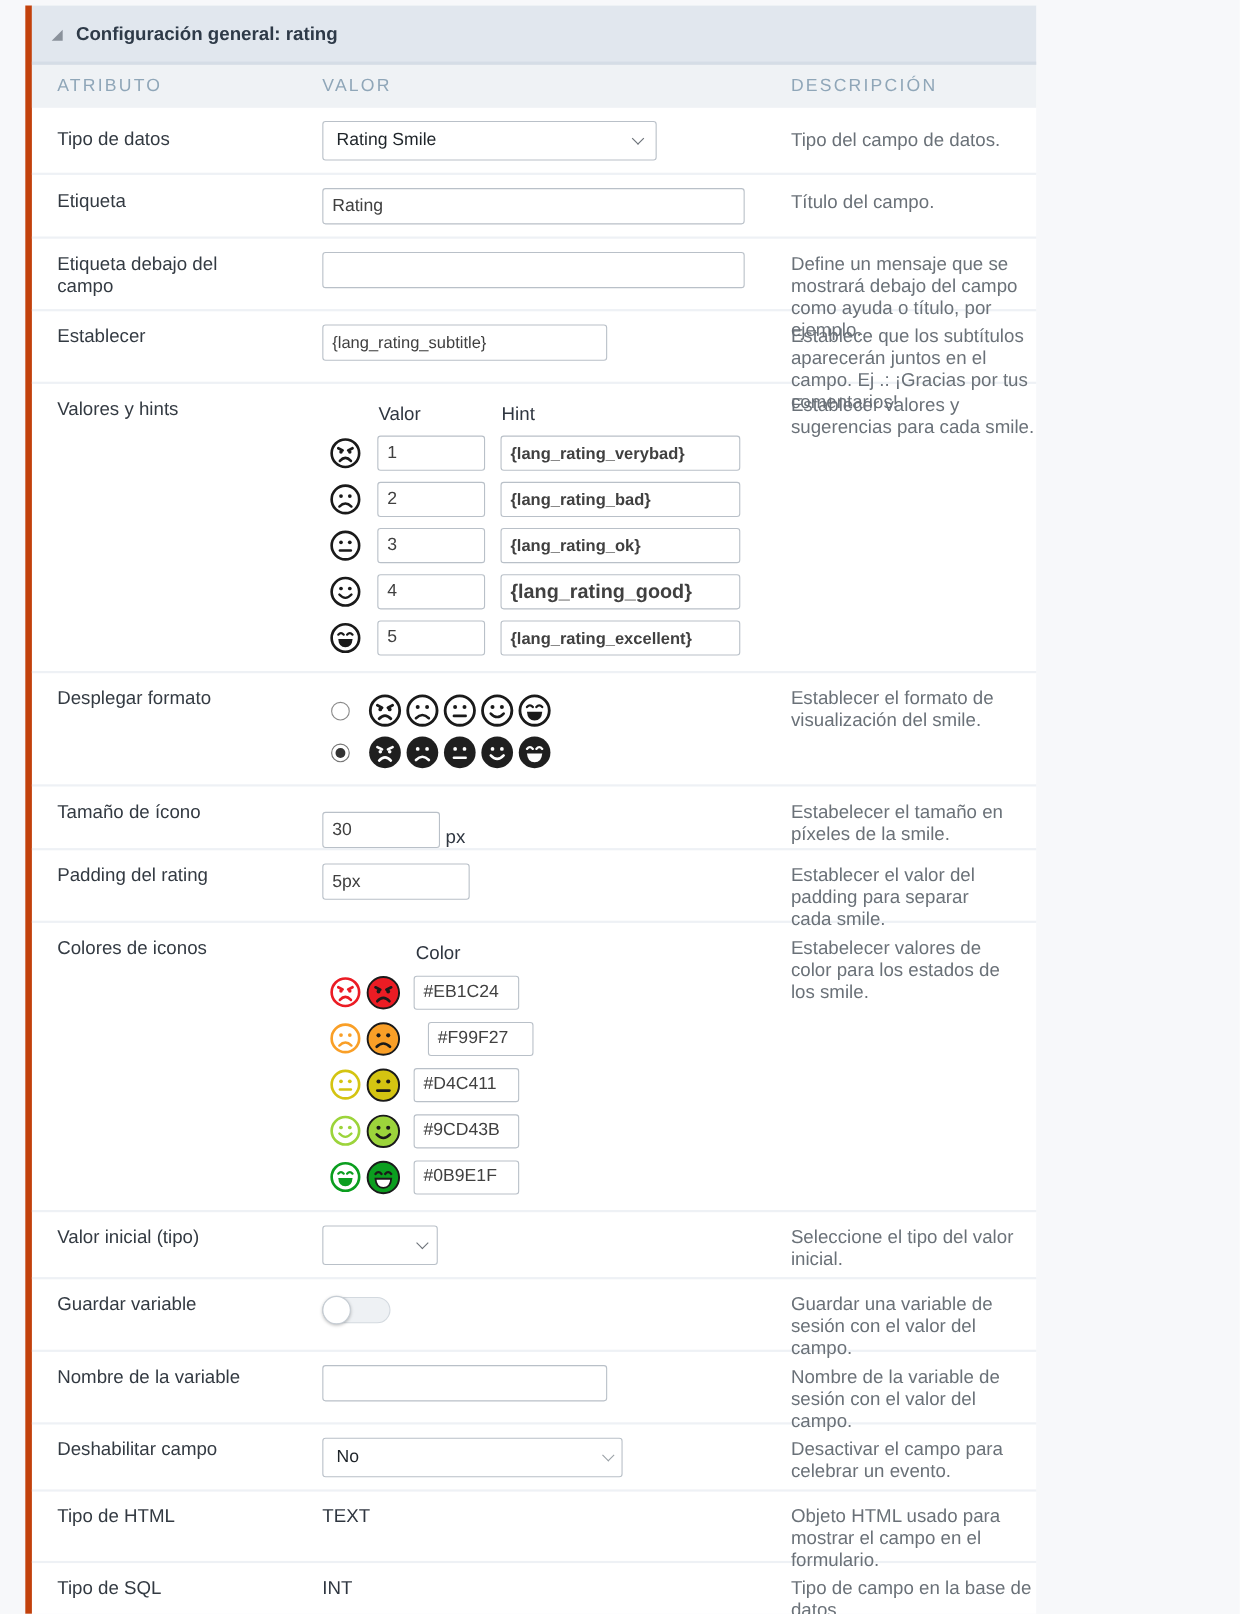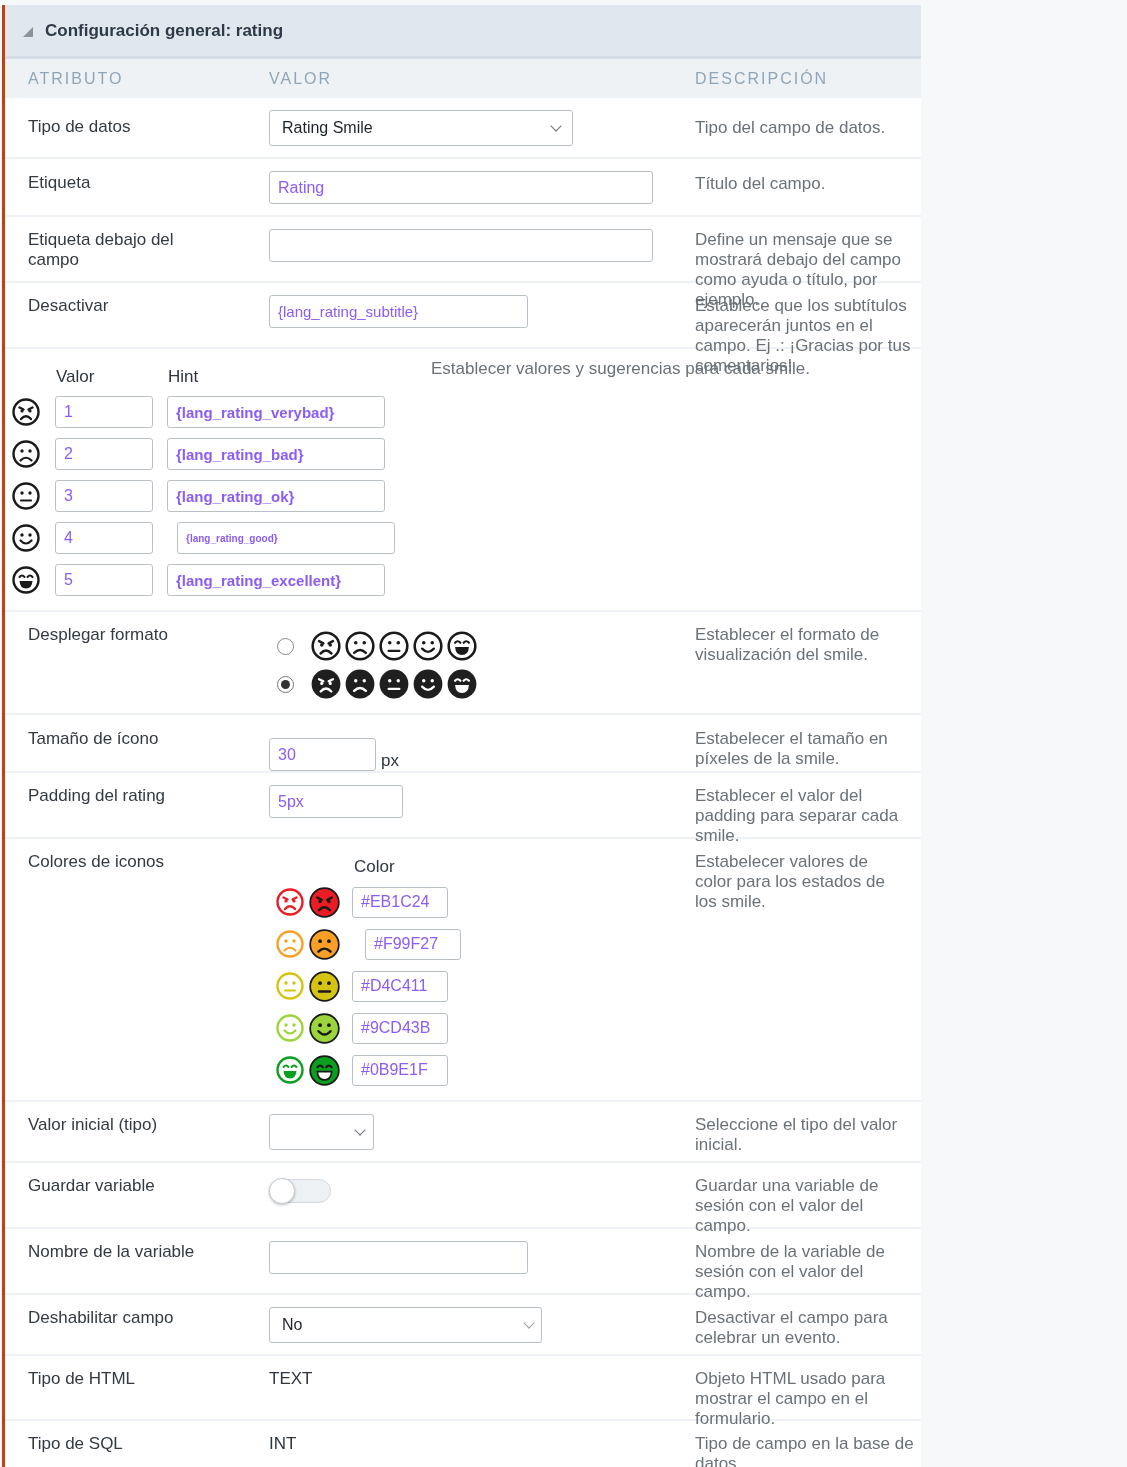--- a/index.html
+++ b/index.html
@@ -4,23 +4,23 @@
 <style>
   * { box-sizing: border-box; }
   html, body { margin: 0; padding: 0; }
   body {
     width: 1127px; height: 1467px; overflow: hidden;
     background: #f7f8fa;
     font-family: "Liberation Sans", sans-serif;
     color: #2f3640;
   }
   .panel {
-    position: absolute; left: 2px; top: 5px; width: 919px; height: 1462px;
+    position: absolute; left: 23px; top: 5px; width: 919px; height: 1462px;
     background: #ffffff;
-    border-left: 3px solid #c2410c;
+    border-left: 6px solid #c2410c;
   }
   .panel-header {
     height: 54px; background: #e1e7ee;
     border-bottom: 3px solid #d5dde6;
     display: flex; align-items: center; padding-left: 18px;
   }
   .triangle {
     width: 0; height: 0;
     border-left: 10px solid transparent;
     border-bottom: 10px solid #8a929b;
@@ -39,21 +39,21 @@
   .row {
     display: flex; border-bottom: 2px solid #eef1f5;
     font-size: 17px;
   }
   .row .attr { width: 264px; padding: 19px 0 0 23px; color: #333a42; line-height: 20px; }
   .row .val { width: 426px; padding-top: 12px; position: relative; }
   .row .desc { flex: 1; padding: 20px 0 0 0; color: #6a7178; line-height: 20px; font-size: 17px; }
 
   .input {
     height: 33px; border: 1px solid #b9c0c8; border-radius: 3px;
-    background: #fff; font-size: 16px; color: #8b5cf6;
+    background: #fff; font-size: 16px; color: #404040;
     padding: 0 8px; display: flex; align-items: center;
   }
   .select {
     height: 36px; border: 1px solid #b9c0c8; border-radius: 3px;
     background: #fff; font-size: 16px; color: #1e2429;
     padding: 0 12px; display: flex; align-items: center; justify-content: space-between;
   }
   .chev { width: 8px; height: 8px; border-right: 1.5px solid #6b7178; border-bottom: 1.5px solid #6b7178; transform: rotate(45deg); margin-top: -4px; }
 
   .static-val { padding-top: 7px; font-size: 17px; color: #2f3640; }
@@ -205,28 +205,29 @@
 
   <div class="row" style="height:66px">
     <div class="attr" style="padding-top:13px;width:264px;padding-right:80px">Etiqueta debajo del campo</div>
     <div class="val">
       <div class="input" style="width:384px"></div>
     </div>
     <div class="desc" style="padding-top:13px">Define un mensaje que se mostrará debajo del campo como ayuda o título, por ejemplo.</div>
   </div>
 
   <div class="row" style="height:66px">
-    <div class="attr" style="padding-top:13px">Desactivar</div>
+    <div class="attr" style="padding-top:13px">Establecer</div>
     <div class="val">
       <div class="input" style="width:259px;font-size:15px">{lang_rating_subtitle}</div>
     </div>
     <div class="desc" style="padding-top:13px;">Establece que los subtítulos aparecerán juntos en el campo. Ej .: ¡Gracias por tus comentarios!</div>
   </div>
 
   <div class="row" style="height:263px">
+    <div class="attr" style="padding-top:13px">Valores y hints</div>
     <div class="val" style="padding-top:14px">
       <div class="sub-head">
         <span style="margin-left:51px;width:112px">Valor</span>
         <span>Hint</span>
       </div>
       <div class="grid-row">
         <svg class="face" style="margin-left:6px;color:#1a1a1a">
             <use href="#f1o"></use>
           </svg>
         <div class="input small-in" style="margin-left:14px">1</div>
@@ -244,21 +245,21 @@
             <use href="#f3o"></use>
           </svg>
         <div class="input small-in" style="margin-left:14px">3</div>
         <div class="input hint-in" style="margin-left:14px;font-size:15px">{lang_rating_ok}</div>
       </div>
       <div class="grid-row">
         <svg class="face" style="margin-left:6px;color:#1a1a1a">
             <use href="#f4o"></use>
           </svg>
         <div class="input small-in" style="margin-left:14px">4</div>
-        <div class="input hint-in" style="margin-left:24px;font-size:10px">{lang_rating_good}</div>
+        <div class="input hint-in" style="margin-left:14px;font-size:18px">{lang_rating_good}</div>
       </div>
       <div class="grid-row">
         <svg class="face" style="margin-left:6px;color:#1a1a1a">
             <use href="#f5o"></use>
           </svg>
         <div class="input small-in" style="margin-left:14px">5</div>
         <div class="input hint-in" style="margin-left:14px;font-size:15px">{lang_rating_excellent}</div>
       </div>
     </div>
     <div class="desc" style="padding-top:10px">Establecer valores y sugerencias para cada smile.</div>

